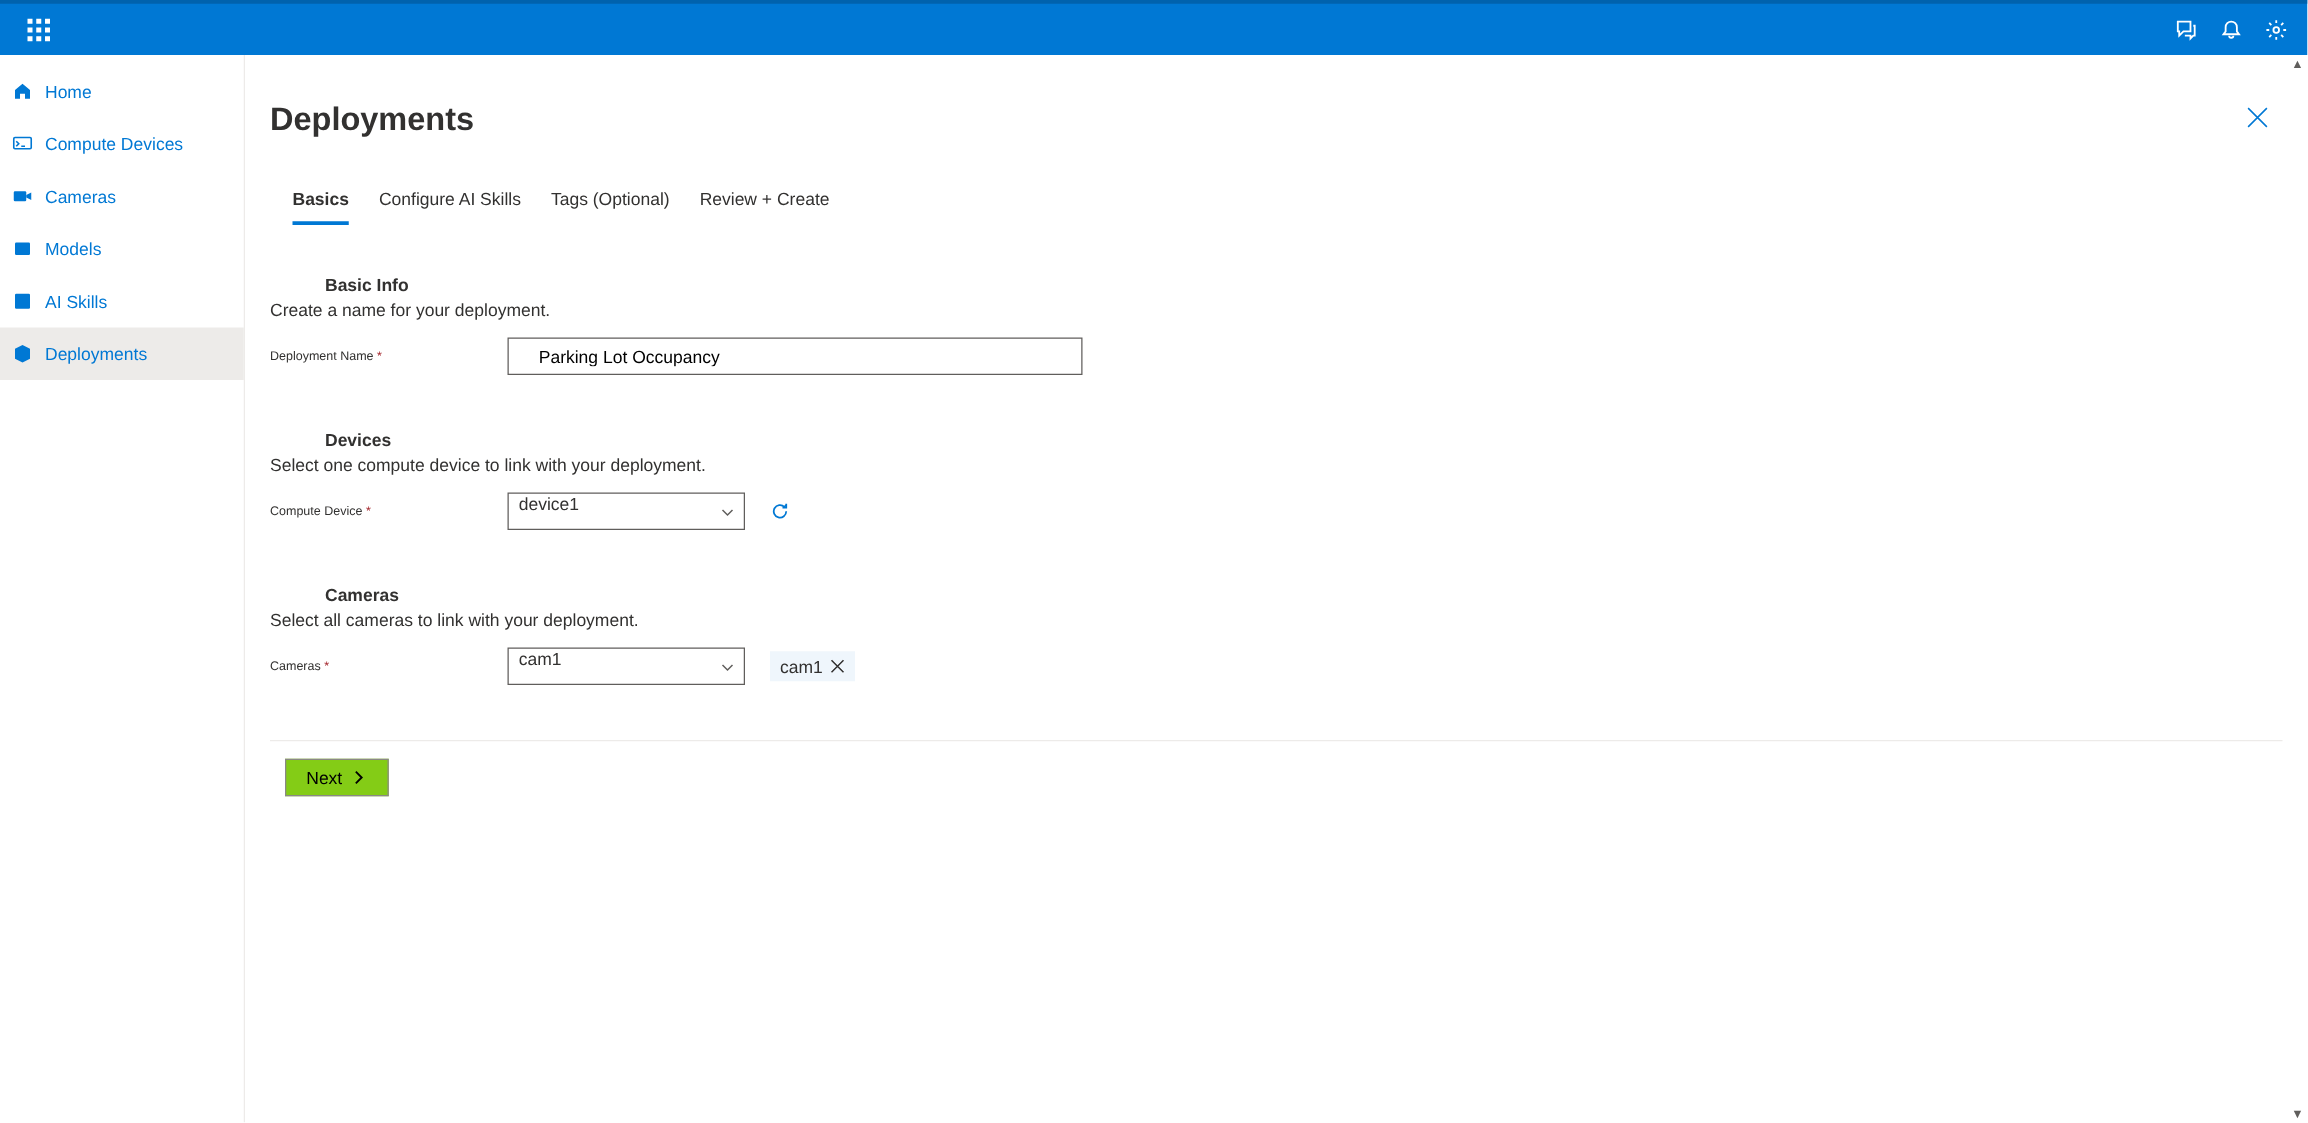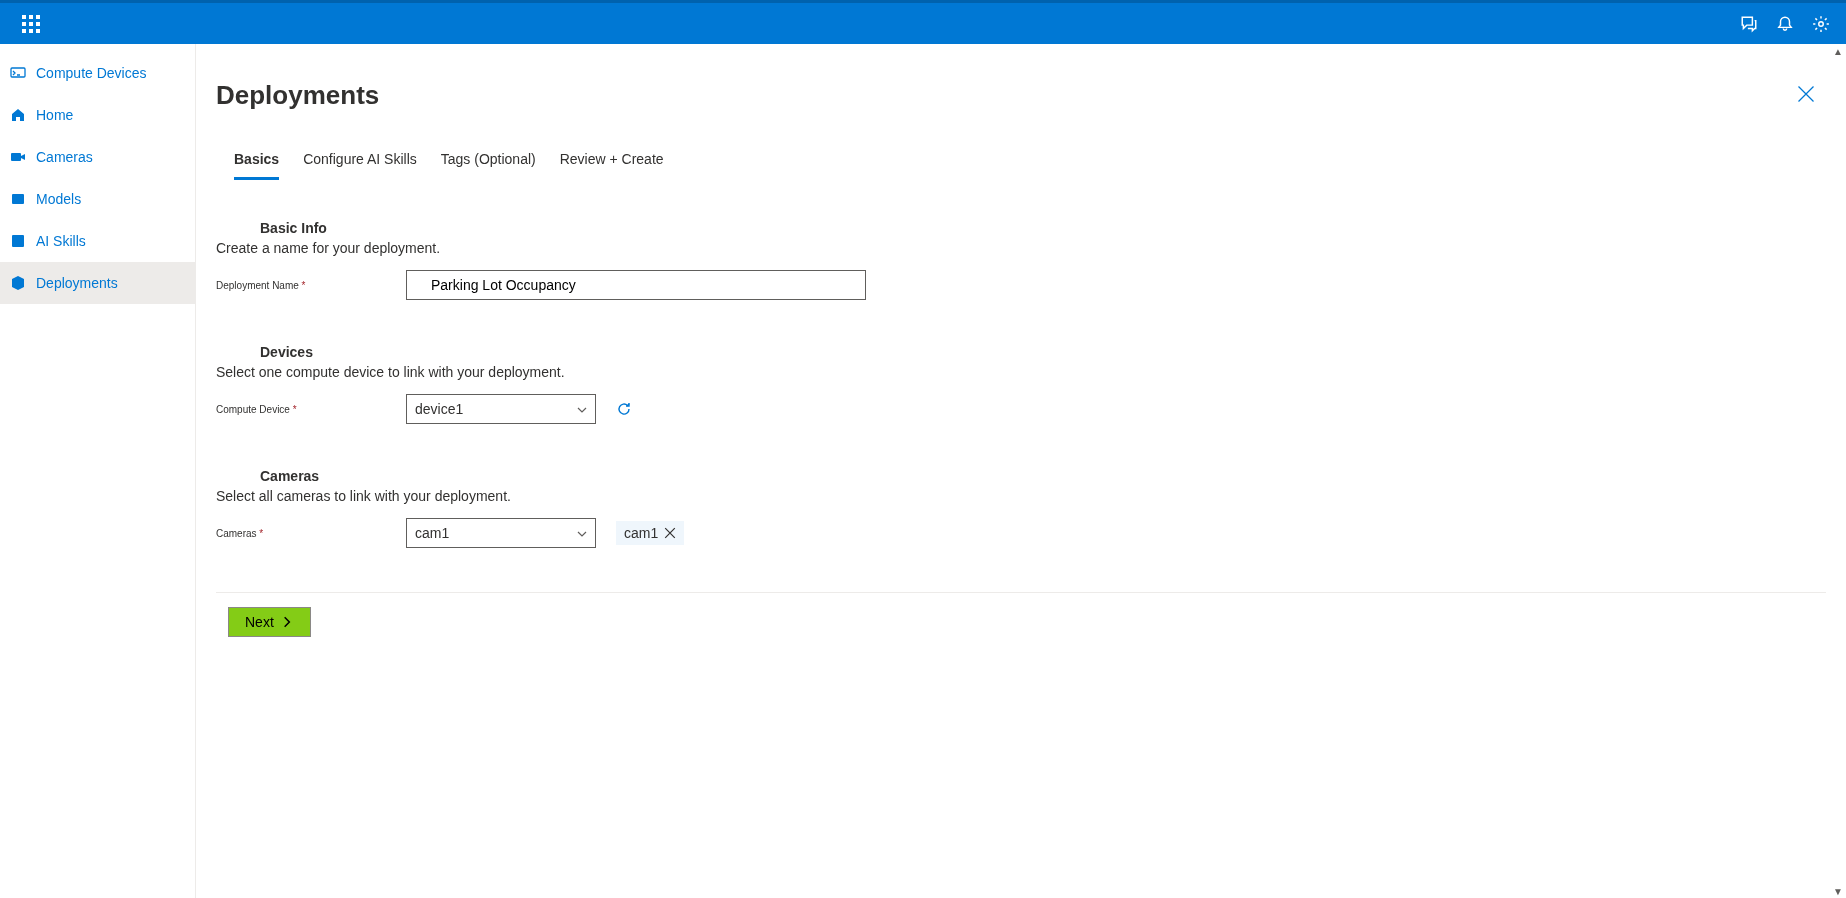--- a/index.html
+++ b/index.html
@@ -30,21 +30,21 @@
     
     .section { margin-bottom: 44px; }
     .section-title { font-weight: 600; font-size: 14px; margin-bottom: 4px; padding-left: 44px;}
     .section-desc { font-size: 14px; color: #323130; margin-bottom: 14px;}
     
     .form-row { display: flex; align-items: center; }
     .form-label { width: 190px; font-size: 10px; }
     .req { color: #a4262c; }
     .text-input { width: 460px; height: 30px; border: 1px solid #605e5c; padding: 0 24px; font-size: 14px; font-family: inherit;}
     .select-wrap { position: relative; width: 190px; }
-    .select-input { width: 100%; height: 30px; border: 1px solid #605e5c; padding: 0 26px 0 8px; font-size:14px; background:#fff; cursor:pointer; display:flex; align-items:center;}
+    .select-input { width: 100%; height: 30px; border: 1px solid #605e5c; padding: 0 26px 0 8px; font-size:14px; background:#fff; cursor:pointer; display:flex; }
     .chevron { position: absolute; right: 8px; top: 50%; transform: translateY(-50%); width:12px; height:12px; color:#605e5c;}
     .refresh-icon { margin-left: 20px; width:16px; height:16px; color:#0078d4; cursor:pointer;}
     
     .chip { display:inline-flex; align-items:center; gap:6px; background:#eff6fc; padding: 4px 8px; margin-left: 20px; font-size:14px; cursor:default;}
     .chip-x { cursor:pointer; width:12px; height:12px; display:flex; align-items:center; justify-content:center;}
     
     .footer { border-top: 1px solid #edebe9; padding: 14px 0 30px 0; margin: 0 20px 0 0px;}
     .next-btn { display:inline-flex; align-items:center; gap:6px; border:1px solid #8a8886; background:#84cc16; padding: 6px 16px; font-size:14px; cursor:pointer; margin-left:12px;}
     .next-btn svg { width:14px; height:14px;}
     
@@ -89,34 +89,34 @@
           <path d="M8 1v2M8 13v2M1 8h2M13 8h2M3 3l1.5 1.5M11.5 11.5L13 13M13 3l-1.5 1.5M4.5 11.5L3 13"></path>
         </svg>
     </div>
   </div>
 </div>
 
 <div class="layout">
   <div class="sidebar">
     <div class="nav-item">
       <span class="nav-icon">
+          <svg viewBox="0 0 16 16" fill="currentColor">
+            <path d="M8 2l6 5v7H10v-4H6v4H2V7z"></path>
+          </svg>
+        </span>
+      <span>Home</span>
+    </div>
+    <div class="nav-item">
+      <span class="nav-icon">
           <svg viewBox="0 0 16 16" fill="none" stroke="currentColor" stroke-width="1.3">
             <rect x="1" y="3" width="14" height="9" rx="1"></rect>
             <path d="M3 6l2 2-2 2M7 10h3"></path>
           </svg>
         </span>
       <span>Compute Devices</span>
-    </div>
-    <div class="nav-item">
-      <span class="nav-icon">
-          <svg viewBox="0 0 16 16" fill="currentColor">
-            <path d="M8 2l6 5v7H10v-4H6v4H2V7z"></path>
-          </svg>
-        </span>
-      <span>Home</span>
     </div>
     <div class="nav-item">
       <span class="nav-icon">
           <svg viewBox="0 0 16 16" fill="currentColor">
             <rect x="1" y="4" width="10" height="8" rx="1"></rect>
             <path d="M11 7l4-2v6l-4-2z"></path>
           </svg>
         </span>
       <span>Cameras</span>
     </div>

